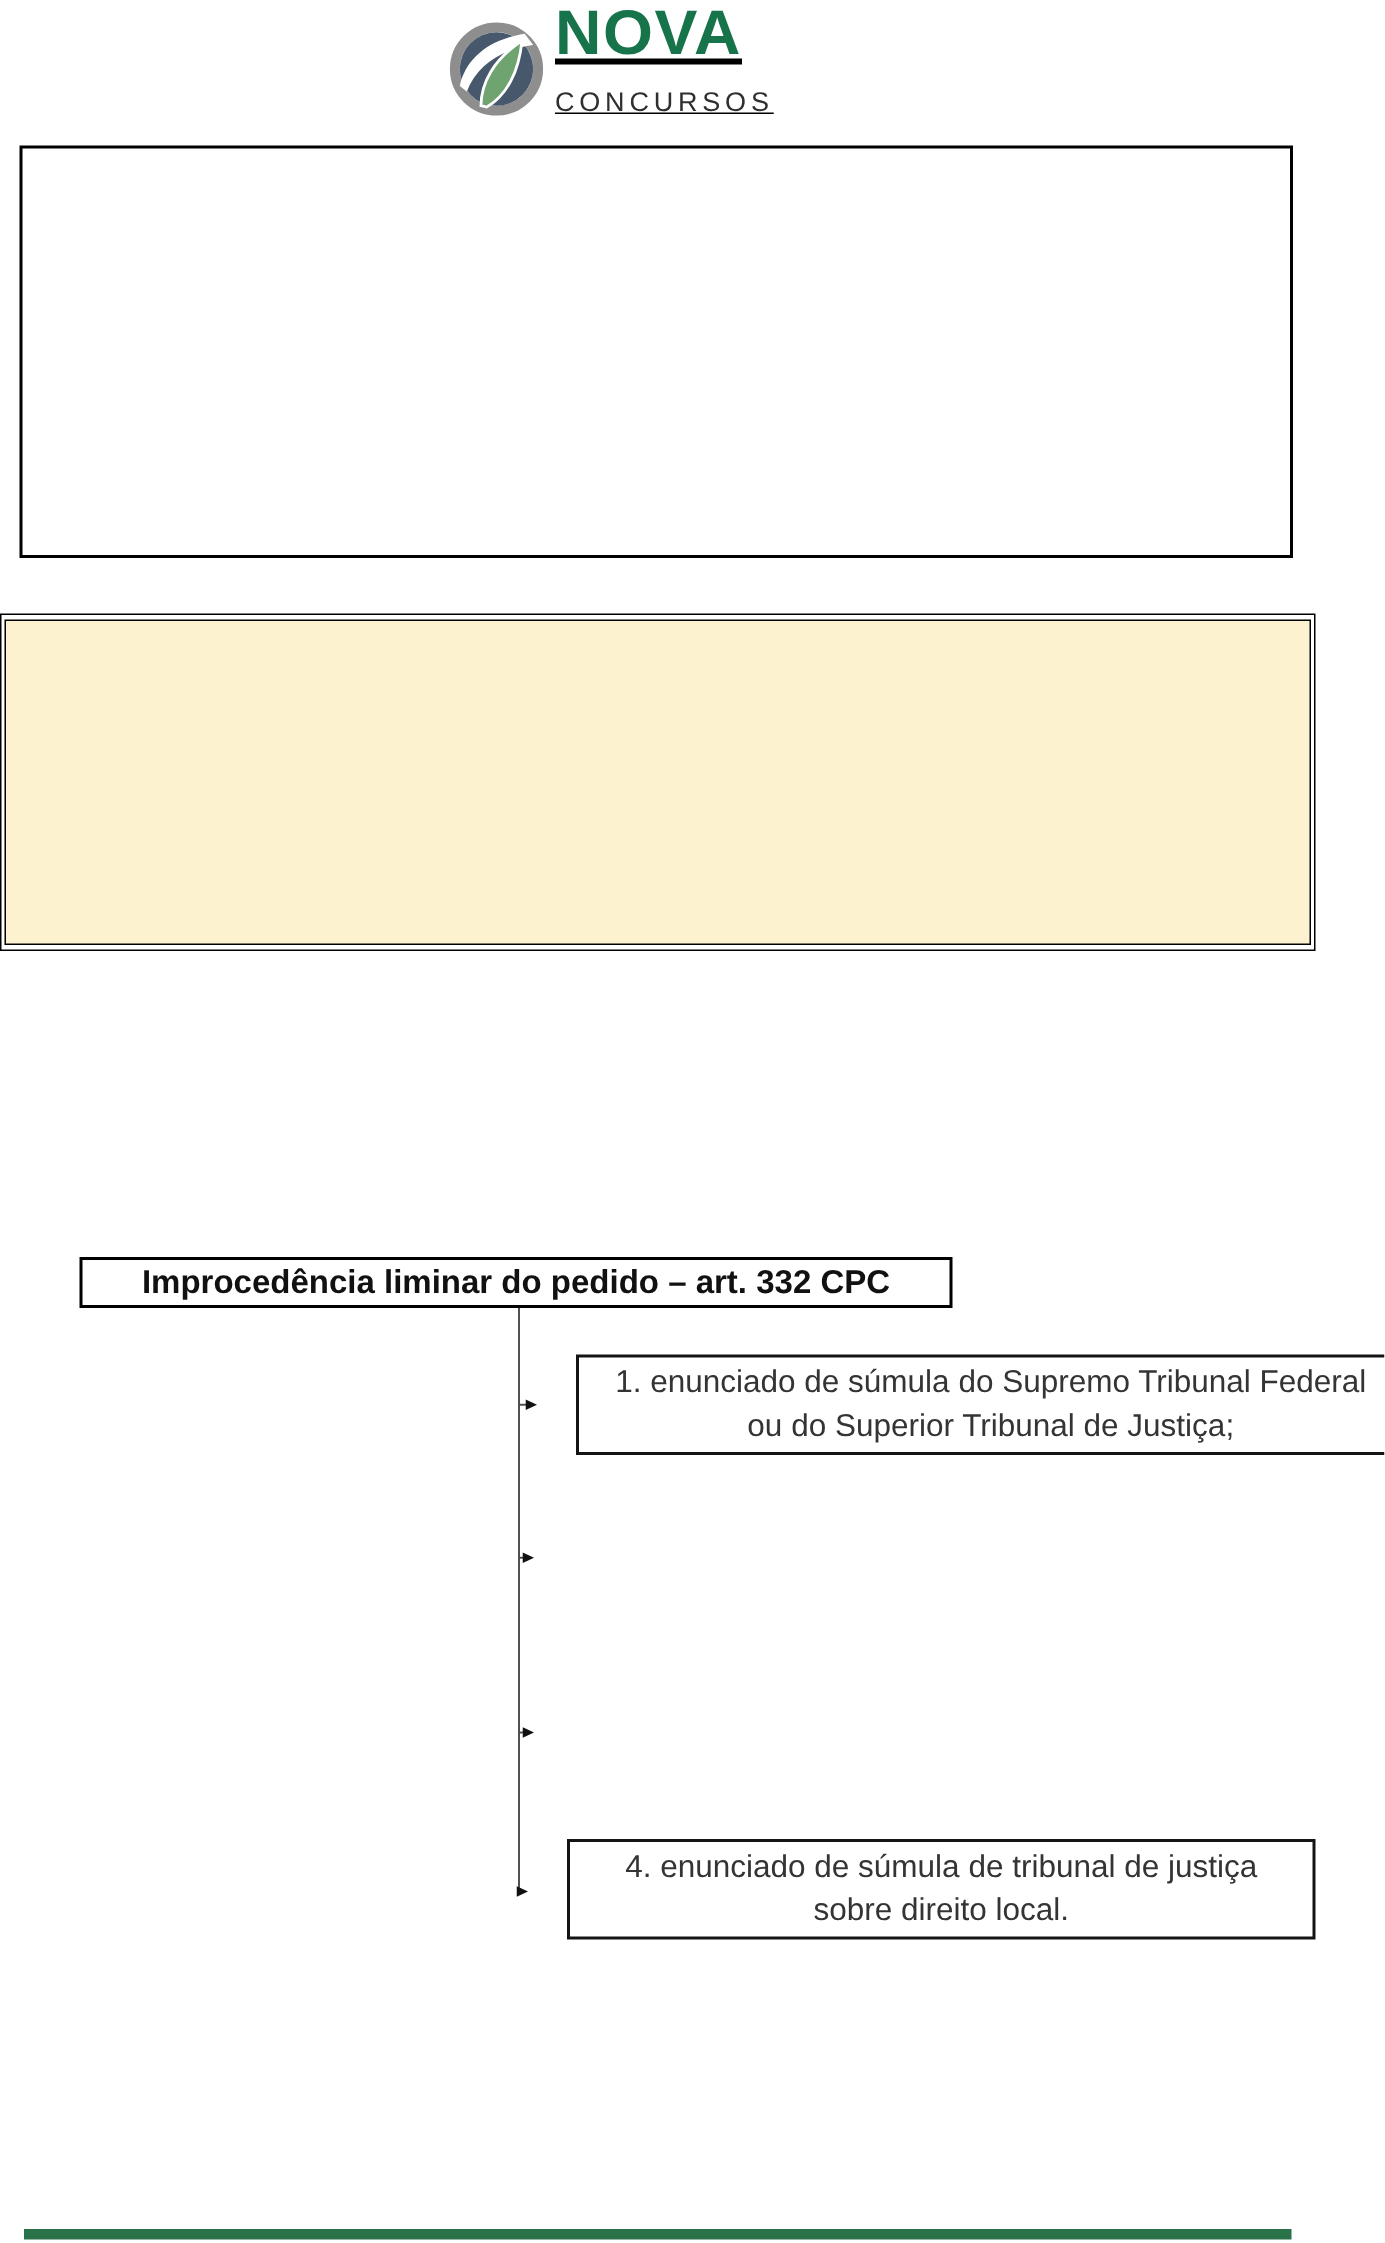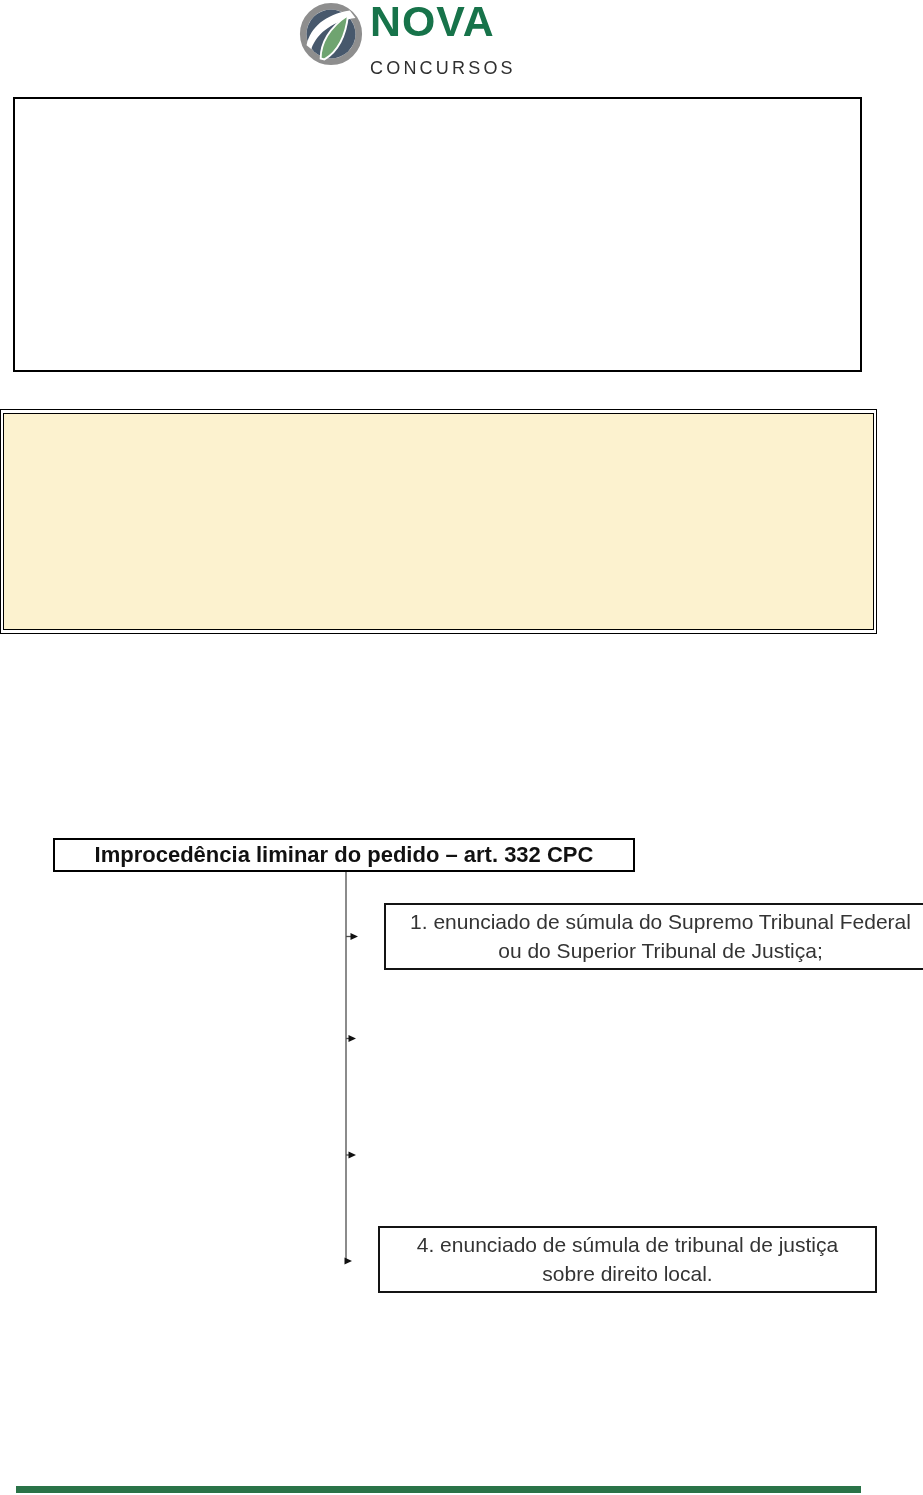--- a/index.html
+++ b/index.html
@@ -4,21 +4,21 @@
 <style>
   html,body{margin:0;padding:0;background:#ffffff;}
   .page{
     position:relative;
     width:923px;height:1495px;
     background:#ffffff;
     font-family:"Liberation Sans", sans-serif;
     overflow:hidden;
   }
   
-  .logo{position:absolute;left:299px;top:2px;display:flex;align-items:flex-start;gap:7px;}
+  .logo{position:absolute;left:299px;top:2px;display:flex;align-items:flex-end;gap:7px;text-decoration:underline;}
   .logo-icon{width:64px;height:64px;display:block;}
   .logo-text{display:flex;flex-direction:column;align-items:flex-start;}
   .logo-nova{
     font-size:42px;font-weight:800;line-height:40px;
     color:var(--brand-green,#17734a);letter-spacing:1px;
     transform:scaleX(1.02);transform-origin:left;
   }
   .logo-concursos{
     font-size:18px;font-weight:400;line-height:20px;
     color:var(--logo-dark,#2f2f2f);letter-spacing:3.2px;margin-top:16px;

